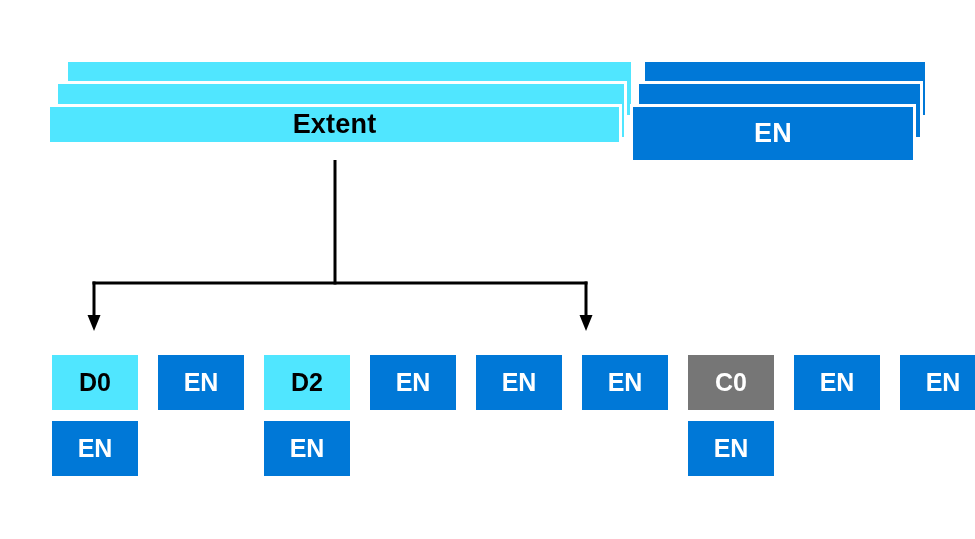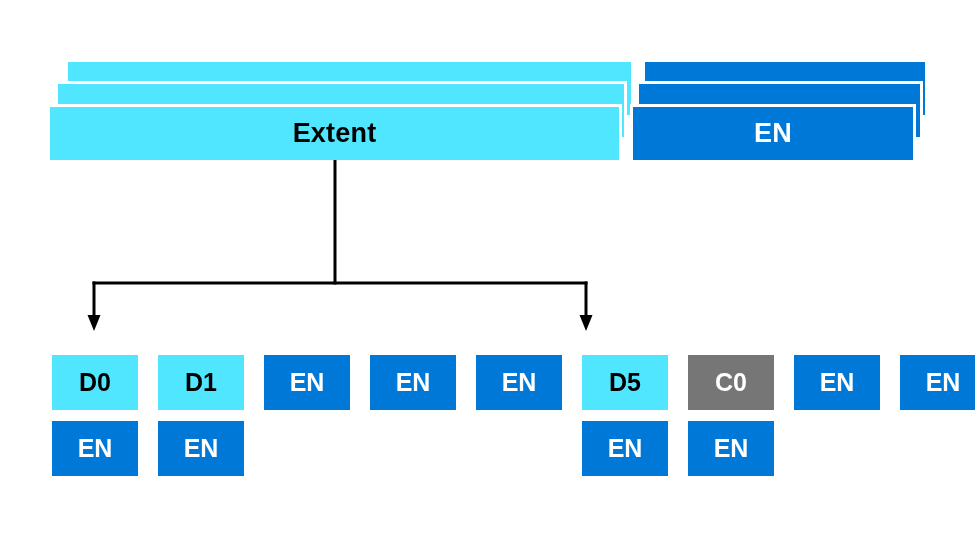--- a/index.html
+++ b/index.html
@@ -38,21 +38,21 @@
     font-size: 27px;
     font-weight: 700;
     letter-spacing: 0.2px;
   }
   .stack-label.dark  { color: var(--text_dark); }
   .stack-label.light { color: var(--text_light); }
 
   
   .extent-back   { left: 68px; top: 62px;  width: 563px; height: 53px; z-index: 1; }
   .extent-middle { left: 58px; top: 84px;  width: 566px; height: 53px; z-index: 2; }
-  .extent-front  { left: 50px; top: 107px; width: 569px; height: 53px; z-index: 3; }
+  .extent-front  { left: 50px; top: 107px; width: 569px; height: 35px; z-index: 3; }
 
   
   .en-back   { left: 645px; top: 62px;  width: 280px; height: 53px; z-index: 1; }
   .en-middle { left: 639px; top: 84px;  width: 281px; height: 53px; z-index: 2; }
   .en-front  { left: 633px; top: 107px; width: 280px; height: 53px; z-index: 3; }
 
   
   .connector {
     position: absolute;
     left: 0; top: 0;
@@ -119,34 +119,33 @@
     <polygon points="87.5,315 100.5,315 94,331"></polygon>
     <polygon points="579.5,315 592.5,315 586,331"></polygon>
   </svg>
 
   <div class="grid">
     <div class="col">
       <div class="cell cyan">D0</div>
       <div class="cell blue">EN</div>
     </div>
     <div class="col">
-      <div class="cell cyan">D1</div>
+      <div class="cell blue">EN</div>
+    </div>
+    <div class="col">
+      <div class="cell cyan">D2</div>
       <div class="cell blue">EN</div>
     </div>
     <div class="col">
       <div class="cell blue">EN</div>
     </div>
     <div class="col">
       <div class="cell blue">EN</div>
     </div>
     <div class="col">
-      <div class="cell blue">EN</div>
-    </div>
-    <div class="col">
-      <div class="cell cyan">D5</div>
       <div class="cell blue">EN</div>
     </div>
     <div class="col">
       <div class="cell gray">C0</div>
       <div class="cell blue">EN</div>
     </div>
     <div class="col">
       <div class="cell blue">EN</div>
     </div>
     <div class="col">

